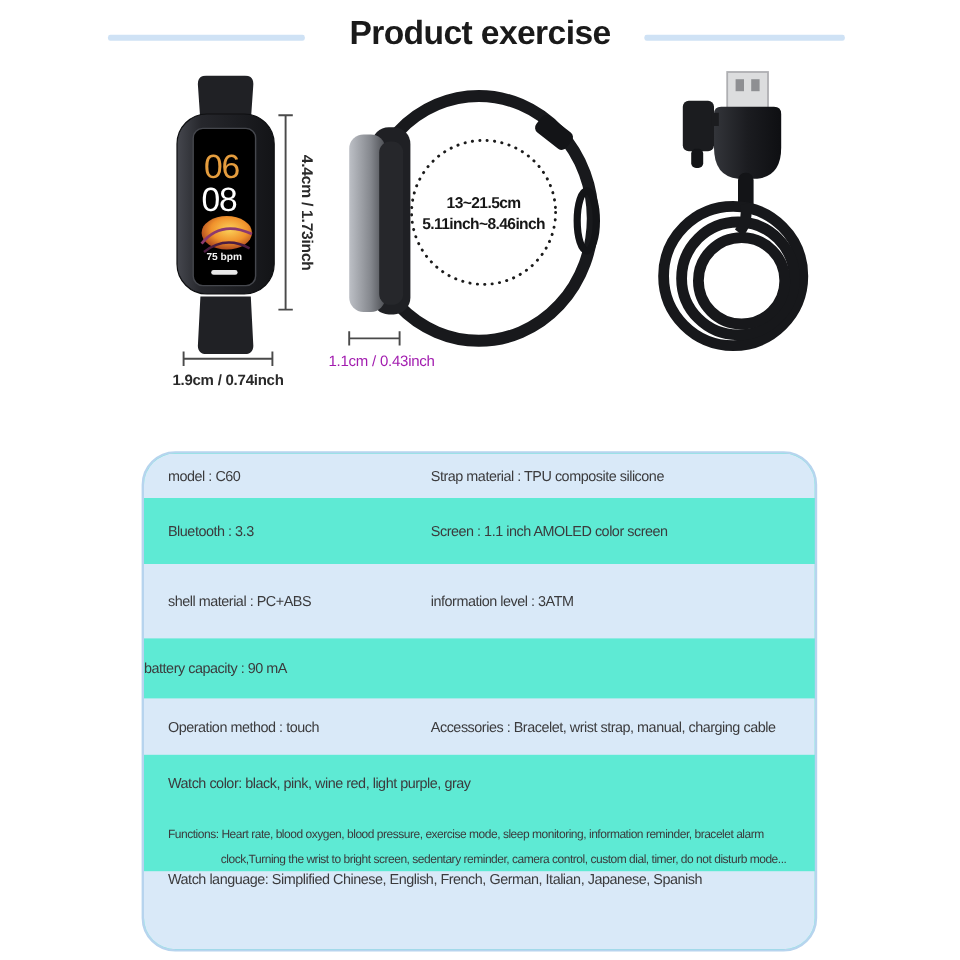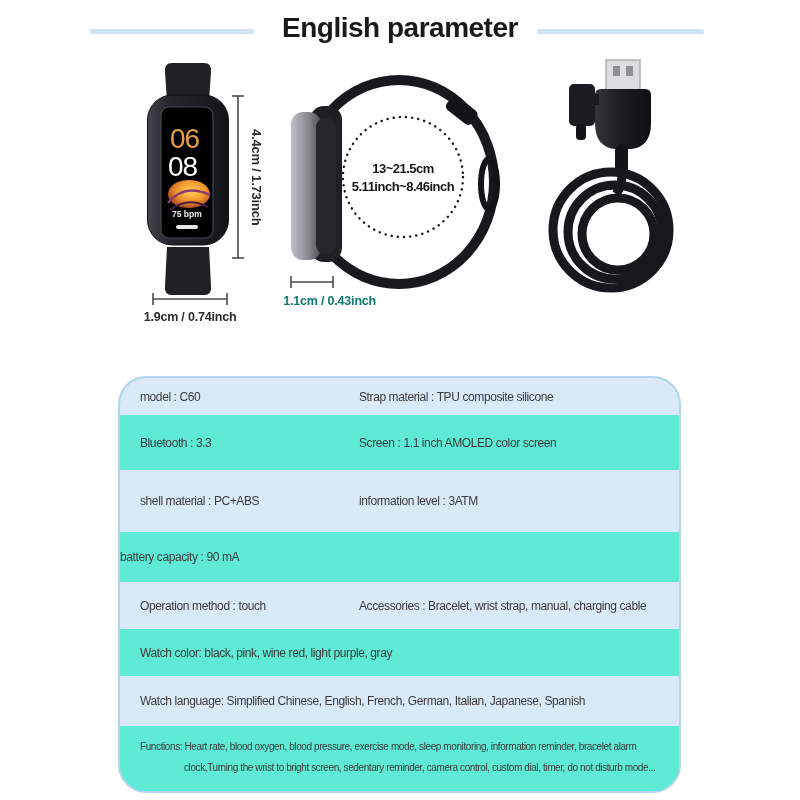--- a/index.html
+++ b/index.html
@@ -20,22 +20,22 @@
   #fig-cable{left:545px;top:58px;width:150px;height:238px;}
 
   #vdim-line{left:230px;top:93px;width:16px;height:168px;}
   #vdim-label{position:absolute;left:246px;top:93px;width:20px;height:168px;
     writing-mode:vertical-rl;text-align:center;font-size:13px;font-weight:600;
     letter-spacing:-0.2px;color:#2a2a2a;line-height:20px;}
   #hdim1-line{left:150px;top:292px;width:80px;height:14px;}
   #hdim1-label{position:absolute;left:130px;top:310px;width:120px;text-align:center;
     font-size:12.5px;font-weight:600;letter-spacing:-0.2px;color:#2a2a2a;}
   #hdim2-line{left:288px;top:275px;width:48px;height:14px;}
-  #hdim2-label{position:absolute;left:260px;top:294px;width:116px;text-align:right;
-    font-size:12.5px;font-weight:700;letter-spacing:-0.2px;color:#0f766e;}
+  #hdim2-label{position:absolute;left:260px;top:294px;width:116px;text-align:center;
+    font-size:12.5px;font-weight:400;letter-spacing:-0.2px;color:#a21caf;}
 
   .circ-text{font-size:13px;font-weight:bold;letter-spacing:-0.5px;fill:#161616;}
 
   
   #spec-table{position:absolute;left:118px;top:376px;width:563px;height:417px;
     box-sizing:border-box;border:2px solid #b7d4ee;border-radius:28px;background:#5eead4;
     overflow:hidden;display:flex;flex-direction:column;}
   .trow{display:flex;align-items:center;box-sizing:border-box;}
   .trow.blue{background:#d9e9f8;}
   .trow:nth-child(1){height:37px;}
@@ -53,21 +53,21 @@
   .cell.functions{white-space:normal;font-size:10px;letter-spacing:-0.4px;
     line-height:2.1;padding:10px 14px 0 64px;text-indent:-44px;color:#3b3b3d;}
 </style>
 </head>
 <body>
 
 <div id="stage">
 
   <div class="title-line left"></div>
   <div class="title-line right"></div>
-  <div class="page-title">English parameter</div>
+  <div class="page-title">Product exercise</div>
 
   <svg id="fig-front" class="fig" viewBox="0 0 84 233">
     <defs>
       <linearGradient id="bodyG" x1="0" y1="0" x2="1" y2="0">
         <stop offset="0" stop-color="#45474e"></stop>
           <stop offset="0.25" stop-color="#26272c"></stop>
         <stop offset="1" stop-color="#131417"></stop>
       </linearGradient>
       <radialGradient id="swirlG" cx="0.55" cy="0.4" r="0.8">
         <stop offset="0" stop-color="#fbd25a"></stop>
@@ -167,21 +167,21 @@
     <div class="trow">
       <div class="cell rcol">battery capacity : 90 mA</div>
     </div>
     <div class="trow blue">
       <div class="cell lcol">Operation method : touch</div>
       <div class="cell rcol">Accessories : Bracelet, wrist strap, manual, charging cable</div>
     </div>
     <div class="trow">
       <div class="cell full">Watch color: black, pink, wine red, light purple, gray</div>
     </div>
+    <div class="trow">
+      <div class="cell functions">Functions: Heart rate, blood oxygen, blood pressure, exercise mode, sleep monitoring, information reminder, bracelet alarm clock,Turning the wrist to bright screen, sedentary reminder, camera control, custom dial, timer, do not disturb mode...</div>
+    </div>
     <div class="trow blue">
       <div class="cell full">Watch language: Simplified Chinese, English, French, German, Italian, Japanese, Spanish</div>
-    </div>
-    <div class="trow">
-      <div class="cell functions">Functions: Heart rate, blood oxygen, blood pressure, exercise mode, sleep monitoring, information reminder, bracelet alarm clock,Turning the wrist to bright screen, sedentary reminder, camera control, custom dial, timer, do not disturb mode...</div>
     </div>
   </div>
 
 </div>
 
 </body></html>

